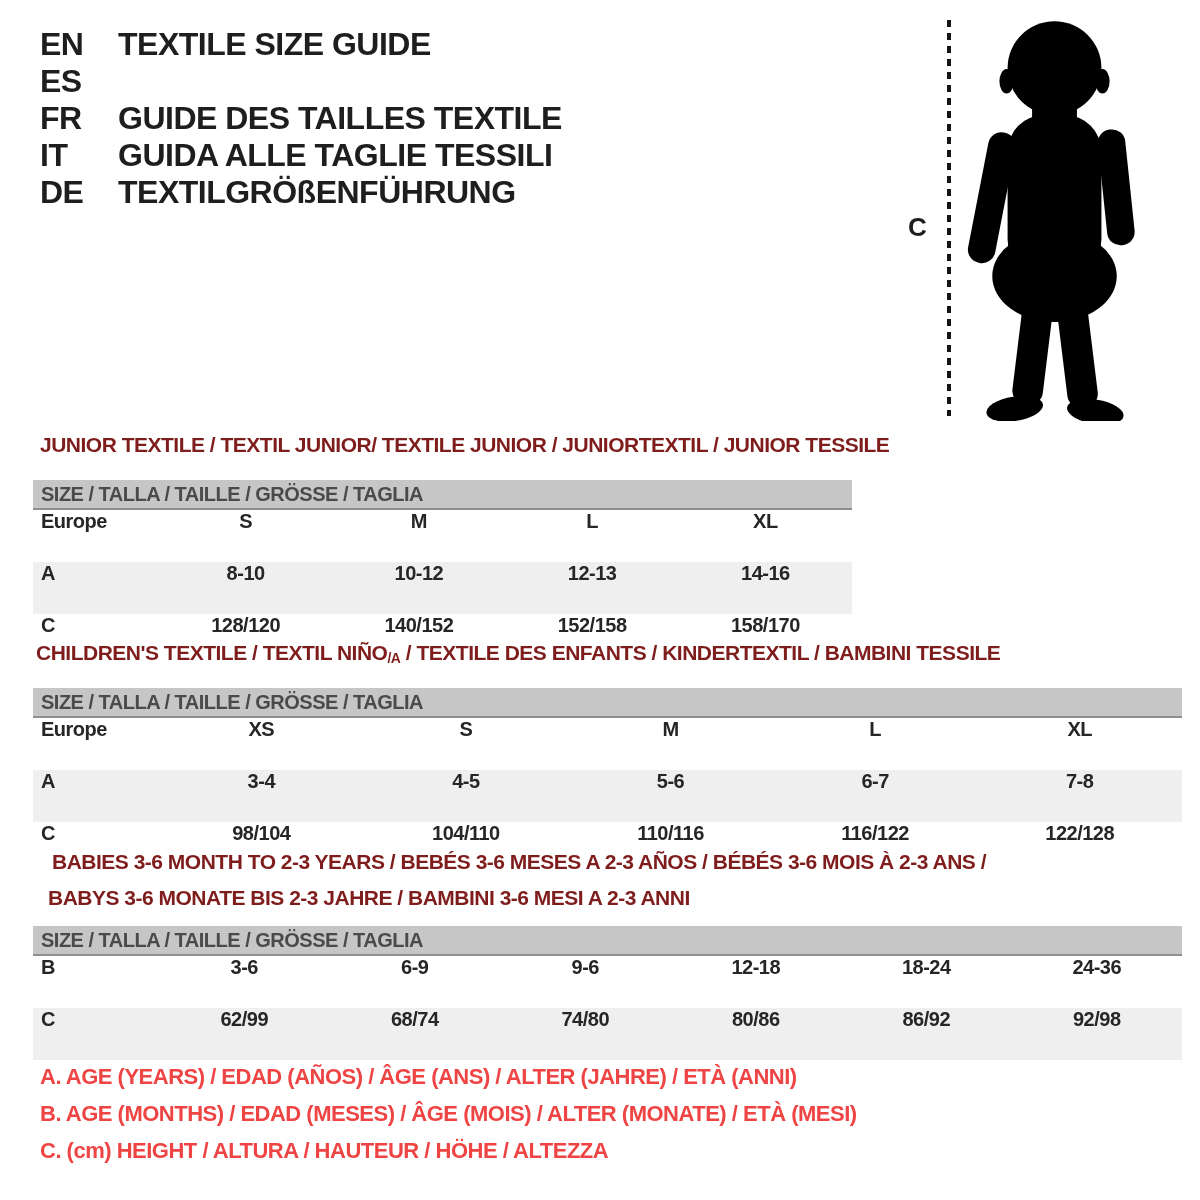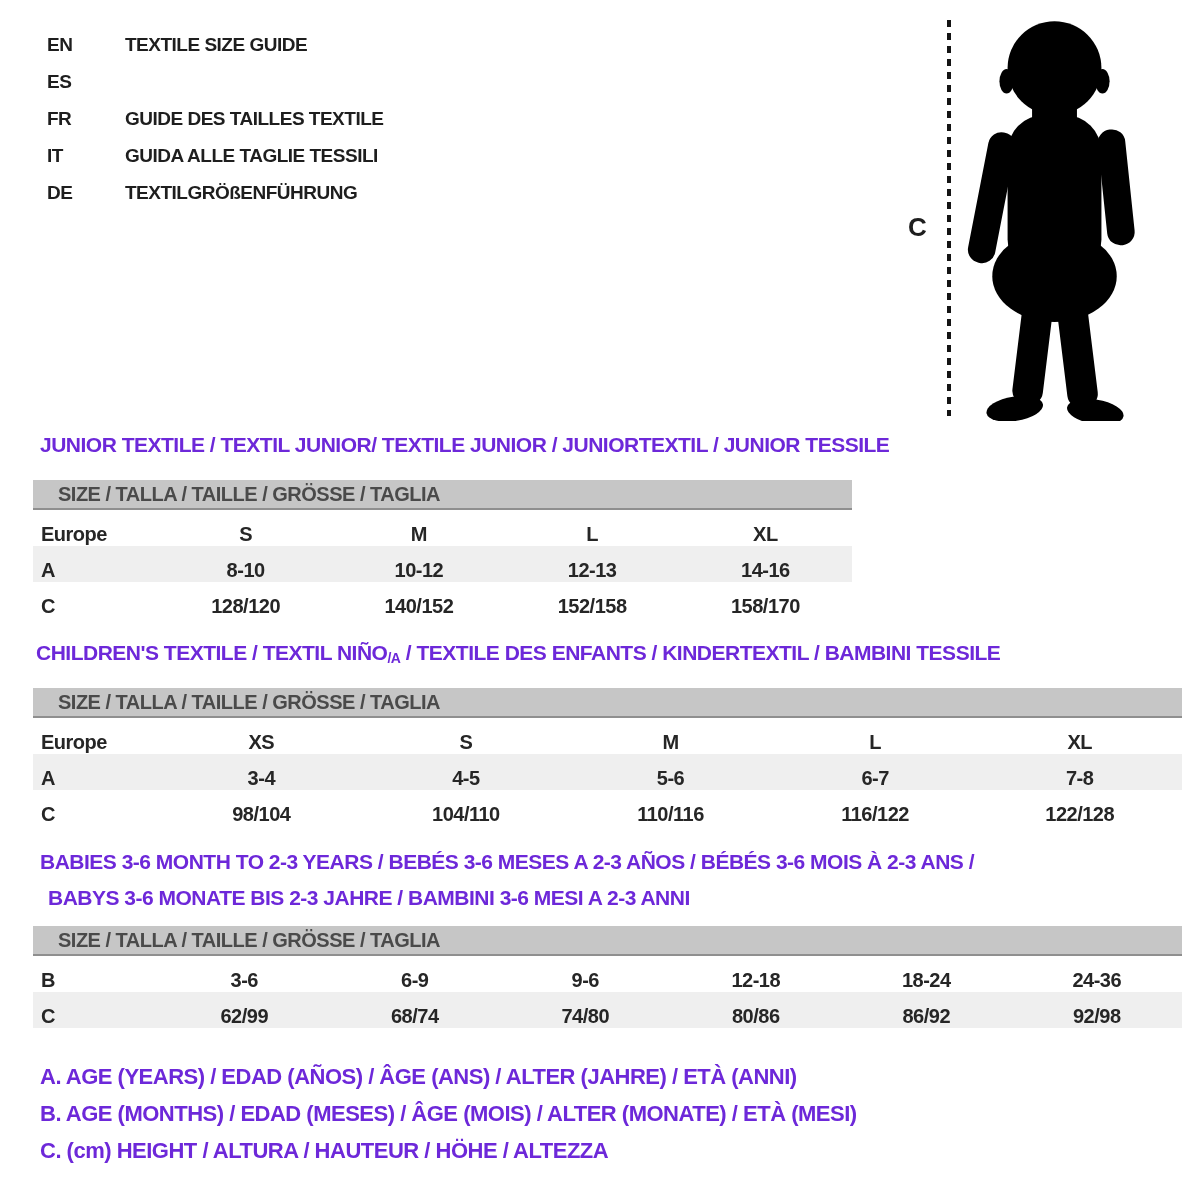--- a/index.html
+++ b/index.html
@@ -3,45 +3,45 @@
 <meta charset="utf-8">
 <style>
   html,body{margin:0;padding:0;background:#ffffff;}
   .canvas{
     position:relative;width:1200px;height:1200px;background:#ffffff;overflow:hidden;
     font-family:"Liberation Sans", sans-serif;font-weight:700;color:#1e1e1e;
     letter-spacing:-0.5px;
   }
   
   .lang-block{position:absolute;left:40px;top:26px;}
-  .lang-row{display:flex;line-height:37px;font-size:19px;margin-left:7px;}
+  .lang-row{display:flex;line-height:37px;font-size:32px;}
   .lang-code{width:78px;flex:0 0 78px;}
   .lang-label{white-space:nowrap;}
   
   .dashed-line{
     position:absolute;left:947px;top:20px;width:4px;height:396px;
     background:repeating-linear-gradient(to bottom,#141414 0 7px,transparent 7px 13px);
   }
   .height-label{position:absolute;left:908px;top:212px;font-size:26px;}
   .baby-svg{position:absolute;left:962px;top:13px;}
   
-  .section-title{position:absolute;font-size:21px;white-space:nowrap;color:#6d28d9;}
+  .section-title{position:absolute;font-size:21px;white-space:nowrap;color:#7f1d1d;}
   .title-sub{font-size:14px;vertical-align:-3px;}
   
   .size-table{position:absolute;}
   .tbar{
     height:28px;background:#c6c6c6;border-bottom:2px solid #8f8f8f;
-    color:#4a4a4a;font-size:20px;display:flex;align-items:center;padding-left:25px;
+    color:#4a4a4a;font-size:20px;display:flex;align-items:center;padding-left:8px;
   }
-  .trow{display:flex;height:36px;align-items:flex-end;font-size:20px;color:#262626;}
+  .trow{display:flex;height:52px;align-items:flex-start;font-size:20px;color:#262626;}
   .trow.striped{background:#efefef;}
   .tlabel{flex:0 0 118px;padding-left:8px;}
   .tcell{flex:1 1 0;text-align:center;}
   
-  .legend{position:absolute;left:40px;top:1058px;font-size:22px;line-height:37px;color:#6d28d9;}
+  .legend{position:absolute;left:40px;top:1058px;font-size:22px;line-height:37px;color:#ef4444;}
   .legend-line{white-space:nowrap;}
 </style>
 </head>
 <body>
 
 <div class="canvas">
 
   <div class="lang-block">
     <div class="lang-row">
       <span class="lang-code">EN</span>
@@ -133,21 +133,21 @@
     <div class="trow">
       <span class="tlabel">C</span>
       <span class="tcell">98/104</span>
       <span class="tcell">104/110</span>
       <span class="tcell">110/116</span>
       <span class="tcell">116/122</span>
       <span class="tcell">122/128</span>
     </div>
   </div>
 
-  <div class="section-title" style="left:40px;top:850px;">BABIES 3-6 MONTH TO 2-3 YEARS / BEBÉS 3-6 MESES A 2-3 AÑOS / BÉBÉS 3-6 MOIS À 2-3 ANS /</div>
+  <div class="section-title" style="left:52px;top:850px;">BABIES 3-6 MONTH TO 2-3 YEARS / BEBÉS 3-6 MESES A 2-3 AÑOS / BÉBÉS 3-6 MOIS À 2-3 ANS /</div>
   <div class="section-title" style="left:40px;top:886px;margin-left:8px;">BABYS 3-6 MONATE BIS 2-3 JAHRE / BAMBINI 3-6 MESI A 2-3 ANNI</div>
   <div class="size-table" style="left:33px;top:926px;width:1149px;">
     <div class="tbar">SIZE / TALLA / TAILLE / GRÖSSE / TAGLIA</div>
     <div class="trow">
       <span class="tlabel">B</span>
       <span class="tcell">3-6</span>
       <span class="tcell">6-9</span>
       <span class="tcell">9-6</span>
       <span class="tcell">12-18</span>
       <span class="tcell">18-24</span>

